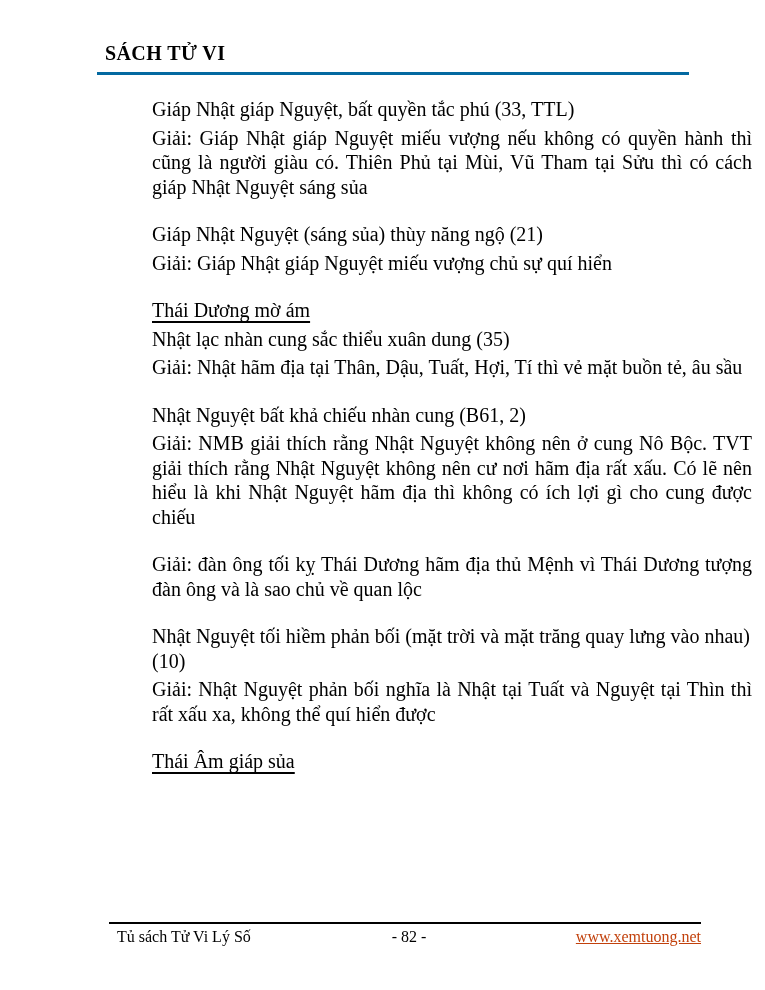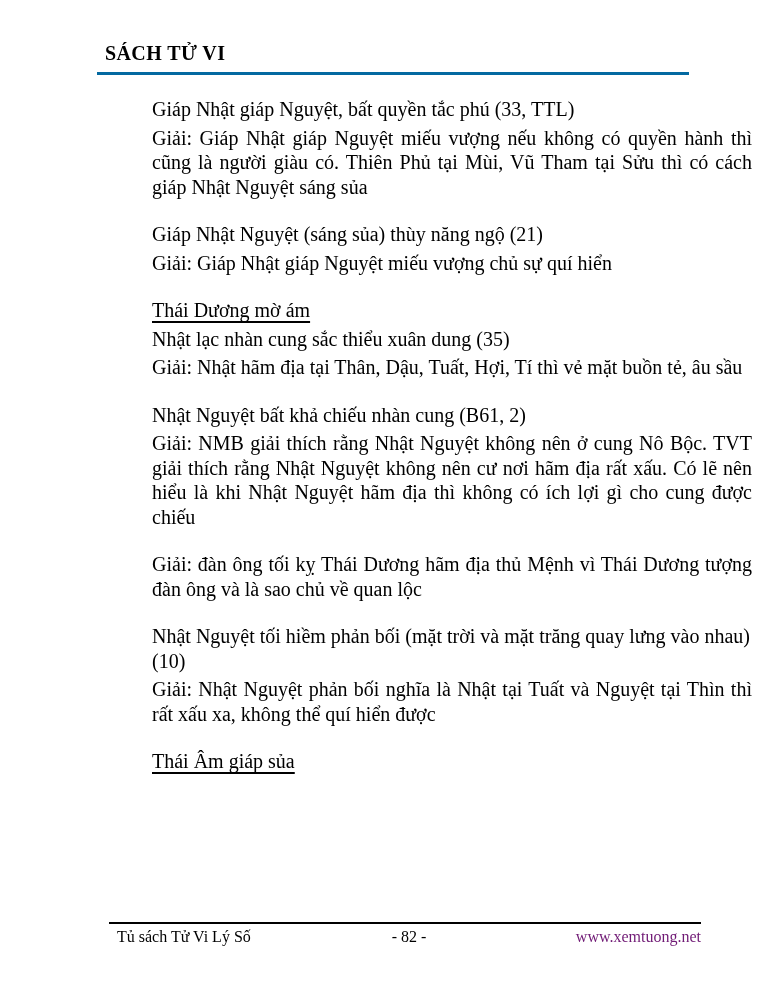--- a/index.html
+++ b/index.html
@@ -61,21 +61,22 @@
     padding-top: 4px;
     display: flex;
     align-items: baseline;
     font-size: 16px;
     margin-left: 12px;
   }
   .footer-left  { flex: 1; text-align: left; padding-left: 8px; }
   .footer-center{ flex: 1; text-align: center; }
   .footer-right { flex: 1; text-align: right; }
   .footer-link {
-    color: #701a75;
+    color: #c2410c;
+    text-decoration: underline;
     cursor: pointer;
   }
 </style>
 </head>
 <body>
 
 <div class="page">
 
   <div class="page-header">
     <span class="header-title">SÁCH TỬ VI</span>

